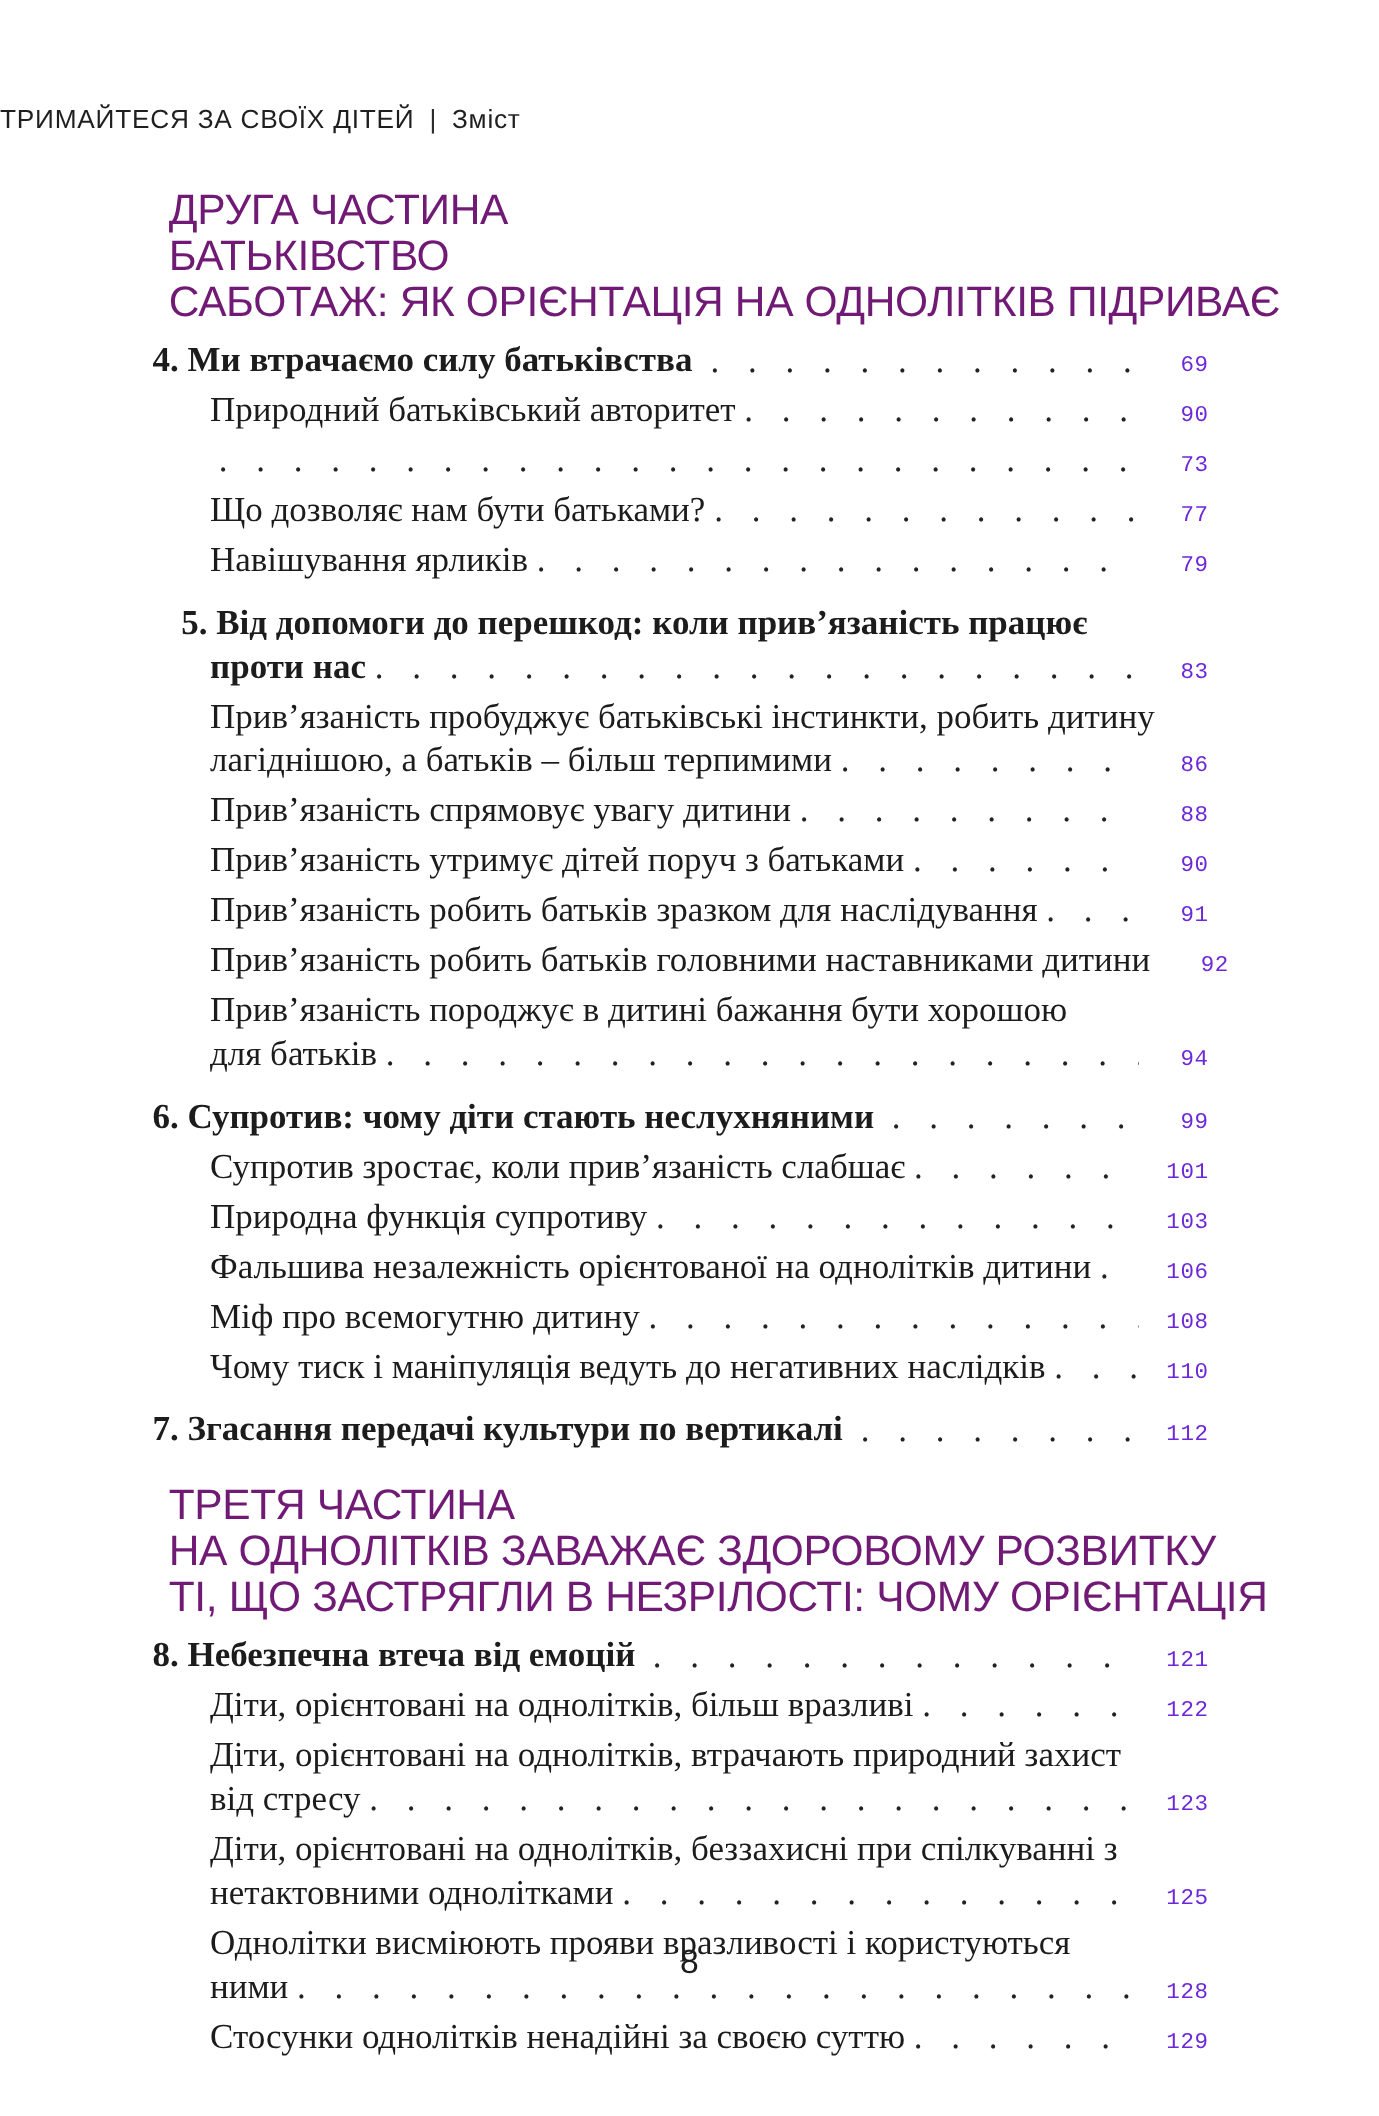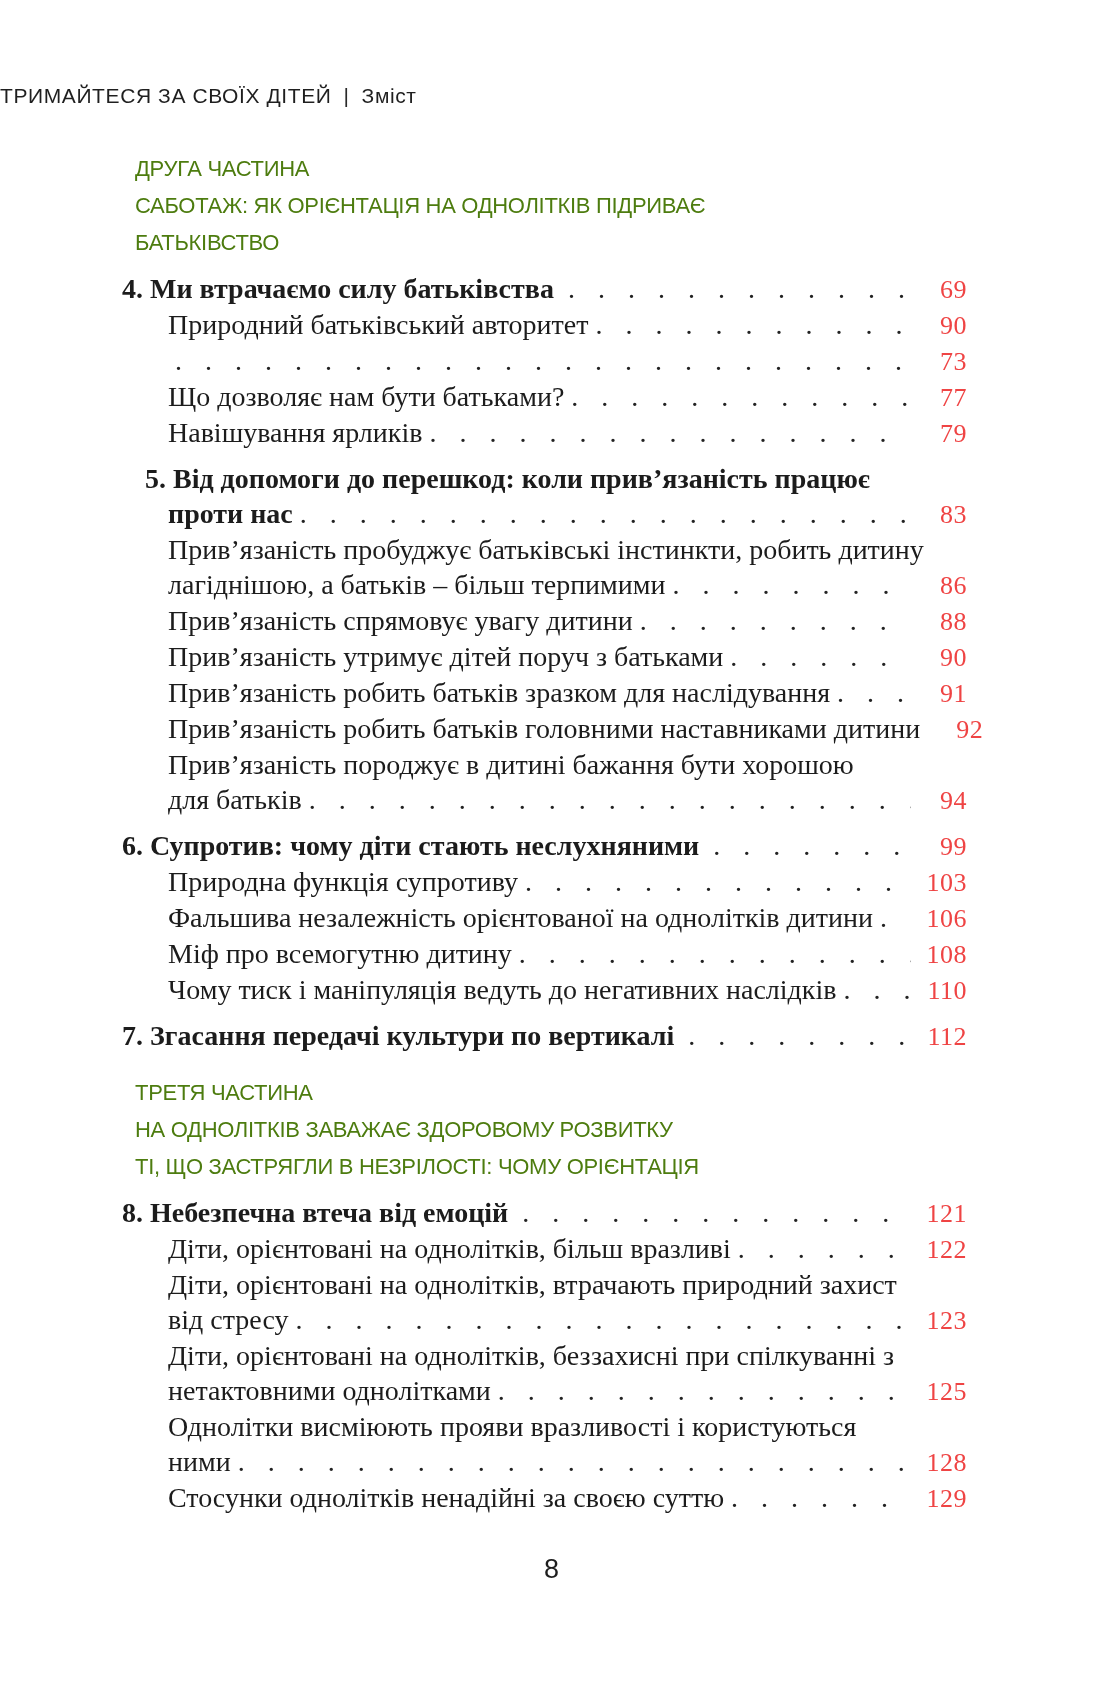--- a/index.html
+++ b/index.html
@@ -24,23 +24,23 @@
 
   
   .content {
     position: absolute; left: 135px; top: 150px; width: 832px;
   }
 
   .toc-section + .toc-section { margin-top: 20px; }
 
   .part-heading {
     font-family: "Liberation Sans", sans-serif;
-    font-size: 22px; line-height: 37px;
+    font-size: 34px; line-height: 37px;
     letter-spacing: -0.3px;
-    color: #4d7c0f;
+    color: #701a75;
     margin: 0 0 4px 0;
   }
   .part-heading div { white-space: nowrap; }
 
   .entries { }
 
   .entry {
     font-size: 28px; line-height: 35px;
     padding-left: 33px;
   }
@@ -64,25 +64,25 @@
     font-weight: normal;
   }
   .dots::after {
     content: ". . . . . . . . . . . . . . . . . . . . . . . . . . . . . . . . . . . . . . . . . . . . . . . . . . . . . . . . . . . . . . . . . . . . . . . . . . . .";
     letter-spacing: 8px;
     color: #222222;
   }
 
   .pagenum {
     flex: 0 0 auto;
-    font-family: Liberation Serif, serif;
-    font-size: 26px; font-weight: 400;
+    font-family: Liberation Mono, monospace;
+    font-size: 18px; font-weight: 400;
     min-width: 46px; text-align: right;
     letter-spacing: 0.5px;
-    color: #ef4444;
+    color: #6d28d9;
   }
 
   
   .page-footer {
     position: absolute; top: 1554px; left: 0; width: 100%;
     text-align: center;
     font-family: "Liberation Sans", sans-serif;
     font-size: 27px; color: #1d1d1d;
   }
 </style>
@@ -90,22 +90,22 @@
 <body>
 
 <header class="running-header">
   <span>ТРИМАЙТЕСЯ ЗА СВОЇХ ДІТЕЙ</span><span class="sep">|</span><span>Зміст</span>
 </header>
 
 <main class="content">
     <section class="toc-section">
       <div class="part-heading">
         <div>ДРУГА ЧАСТИНА</div>
+        <div>БАТЬКІВСТВО</div>
         <div>САБОТАЖ: ЯК ОРІЄНТАЦІЯ НА ОДНОЛІТКІВ ПІДРИВАЄ</div>
-        <div>БАТЬКІВСТВО</div>
       </div>
       <div class="entries">
         <div class="entry chapter">
           <div class="line first leader">
             <span class="t">4. Ми втрачаємо силу батьківства</span>
             <span class="dots"></span>
             <span class="pagenum">69</span>
           </div>
         </div>
         <div class="entry sub">
@@ -185,20 +185,27 @@
             <span class="t">для батьків</span>
             <span class="dots"></span>
             <span class="pagenum">94</span>
           </div>
         </div>
         <div class="entry chapter">
           <div class="line first leader">
             <span class="t">6. Супротив: чому діти стають неслухняними</span>
             <span class="dots"></span>
             <span class="pagenum">99</span>
+          </div>
+        </div>
+        <div class="entry sub">
+          <div class="line first leader">
+            <span class="t">Супротив зростає, коли прив’язаність слабшає</span>
+            <span class="dots"></span>
+            <span class="pagenum">101</span>
           </div>
         </div>
         <div class="entry sub">
           <div class="line first leader">
             <span class="t">Природна функція супротиву</span>
             <span class="dots"></span>
             <span class="pagenum">103</span>
           </div>
         </div>
         <div class="entry sub">

